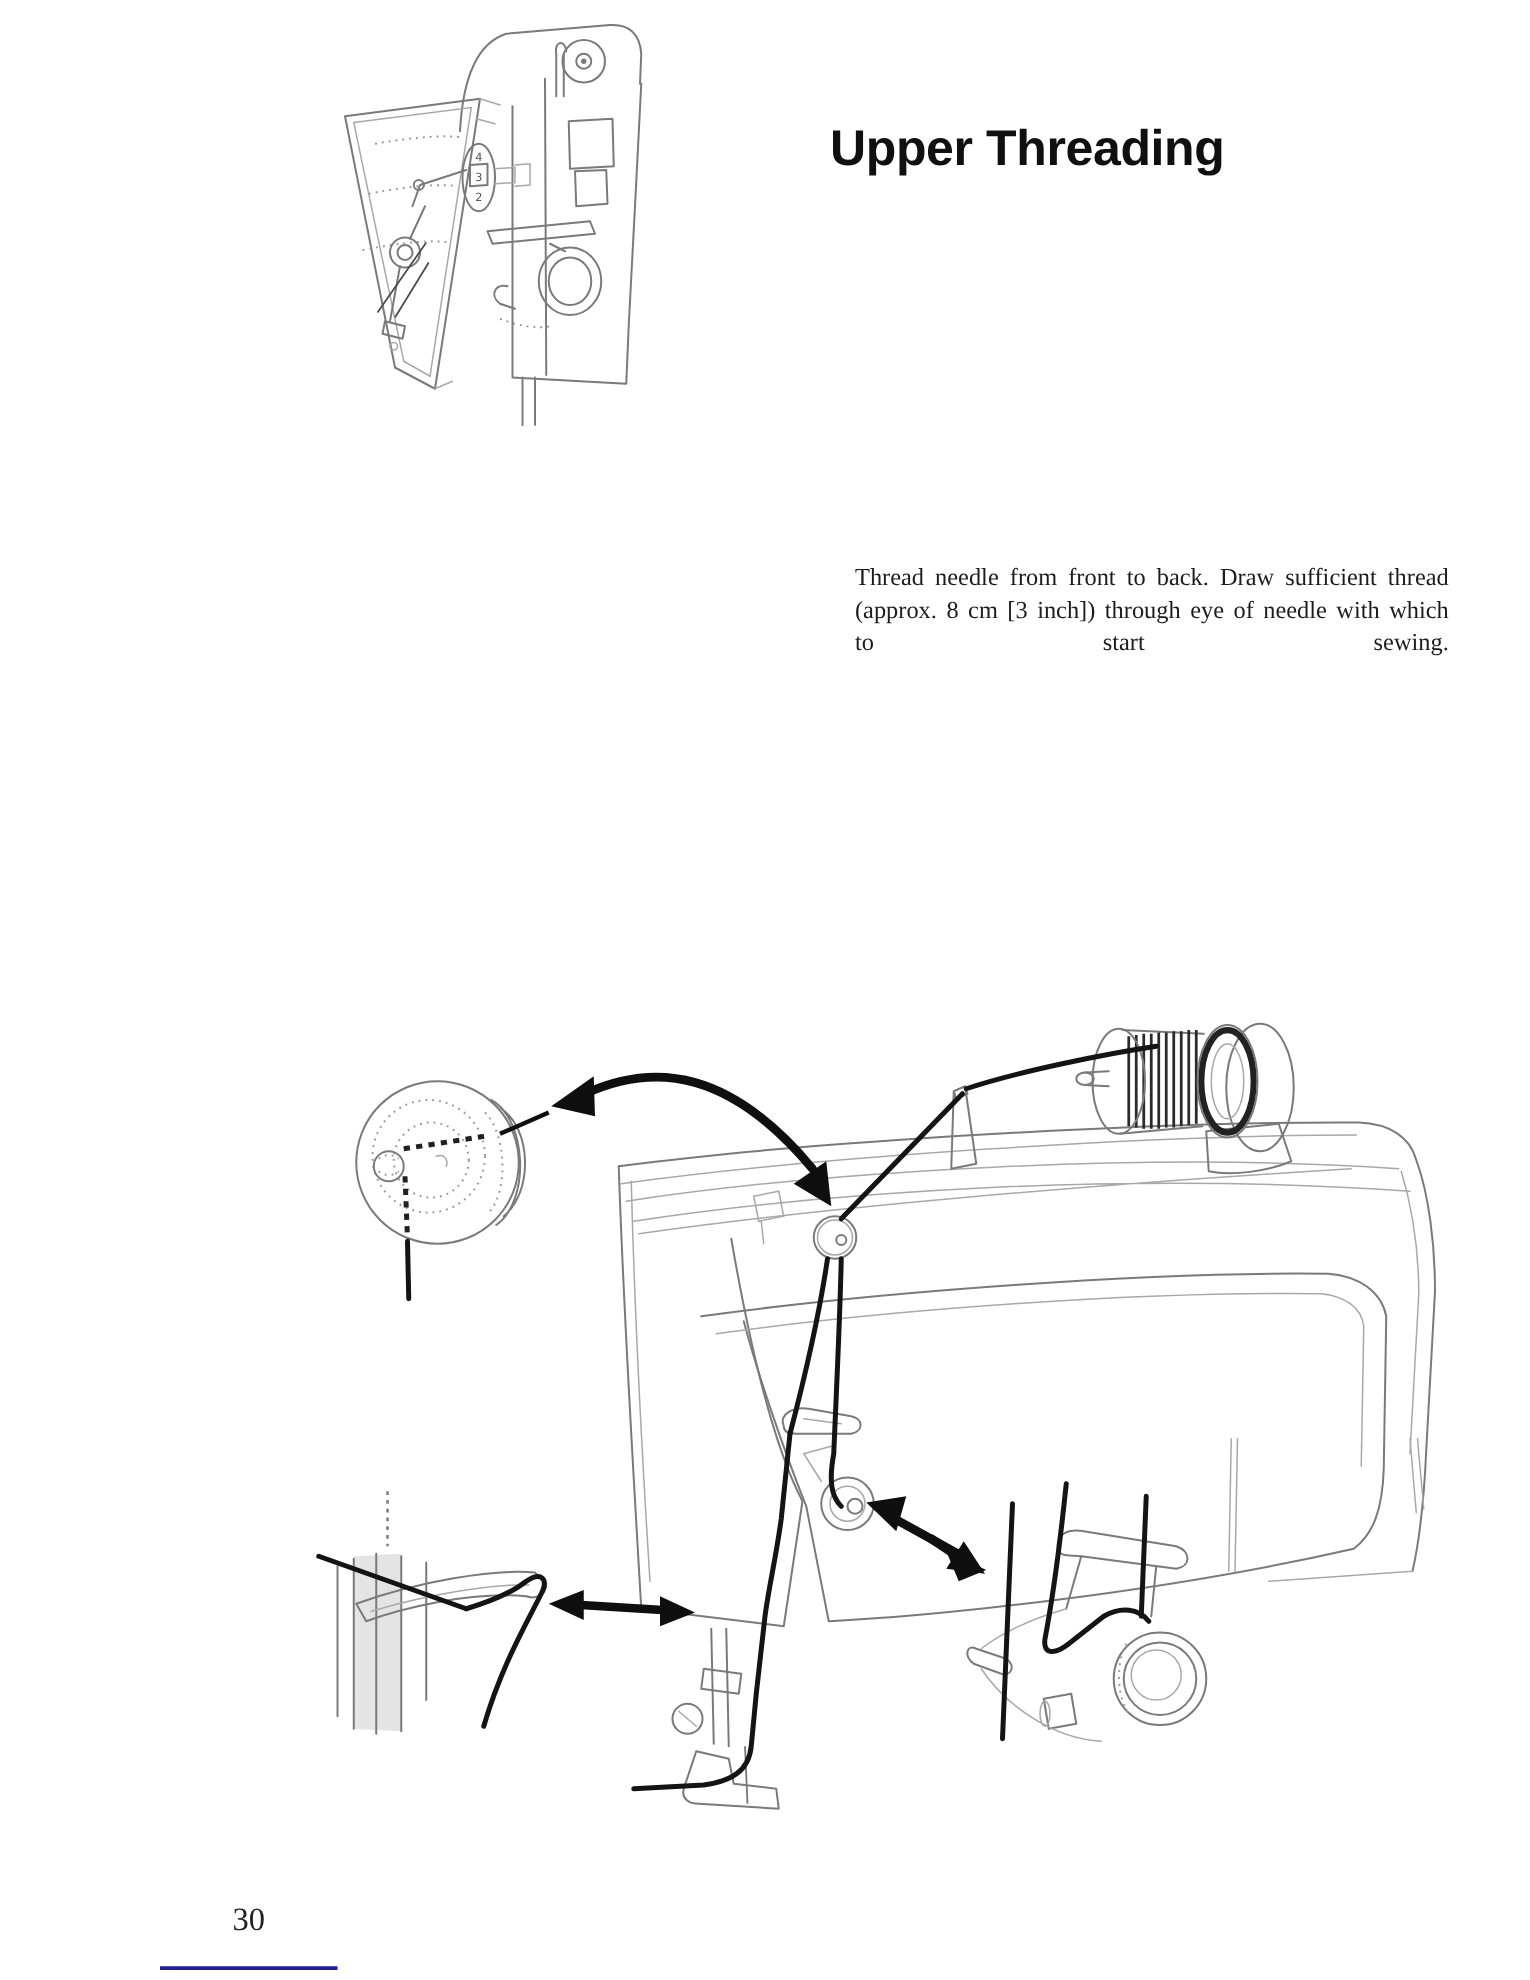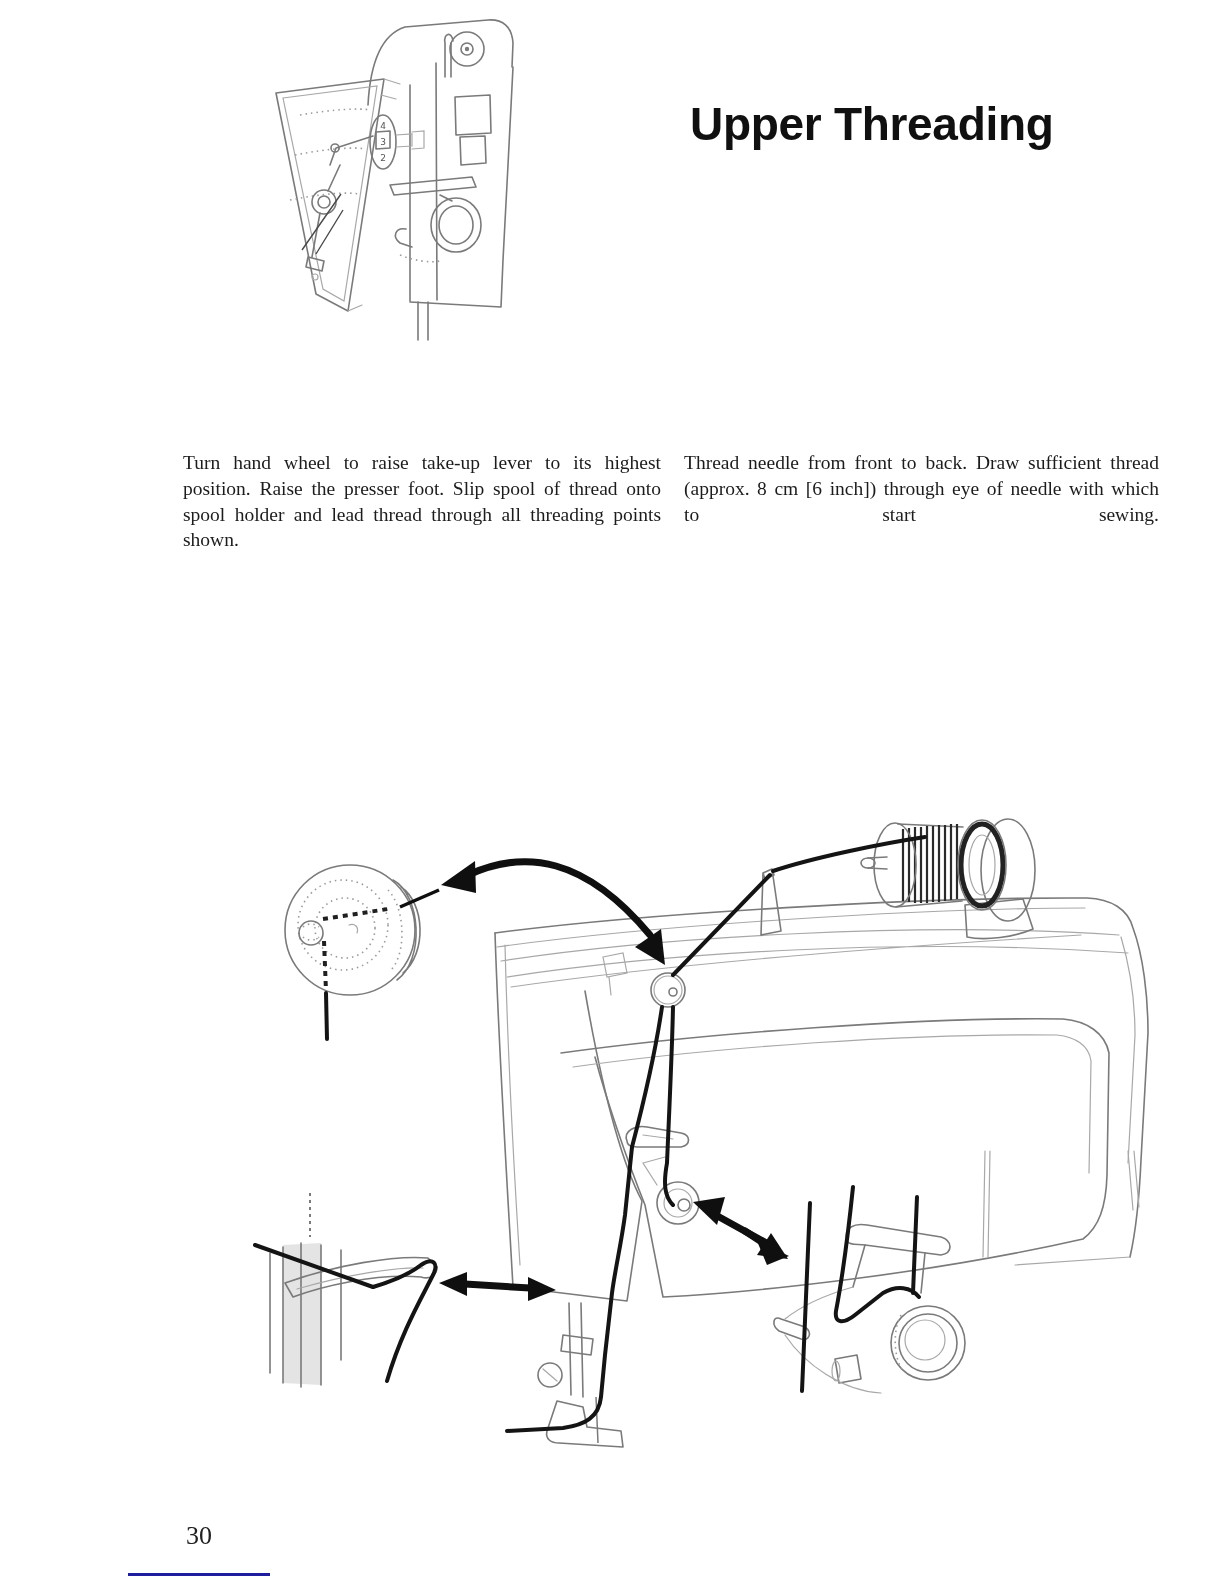--- a/index.html
+++ b/index.html
@@ -7,23 +7,23 @@
     position:relative;
     width:1224px;height:1584px;
     margin:0 auto;
     background:#ffffff;
     overflow:hidden;
     font-family:"Liberation Serif", serif;
     color:#1b1b1b;
   }
   .illus{position:absolute;}
   .title{
-    position:absolute;left:690px;top:97px;
+    position:absolute;left:664px;top:97px;
     font-family:"Liberation Sans", sans-serif;
-    font-weight:700;font-size:46px;letter-spacing:-0.3px;color:#101010;
+    font-weight:700;font-size:40px;letter-spacing:-0.3px;color:#101010;
     white-space:nowrap;
   }
   .col{
     position:absolute;top:450px;
     font-size:19.5px;line-height:25.8px;
     text-align:justify;text-align-last:justify;
     word-spacing:1.5px;color:#1c1c1c;
   }
   .col p{margin:0;}
   .col-left{left:183px;width:478px;}
@@ -95,25 +95,22 @@
       <path class="machine" d="M150,180 L232,172 L236,182 L154,190 Z M200,190 L212,196"></path>
       <ellipse class="machine" cx="216" cy="220" rx="25" ry="27"></ellipse>
       <ellipse class="machine" cx="216" cy="220" rx="17" ry="19"></ellipse>
       <path class="machine" d="M166,224 C155,222 152,232 160,238 L172,242"></path>
       <path class="stipple" d="M160,250 C175,256 190,258 200,256"></path>
     </g>
   </svg>
 
   <div class="title">Upper Threading</div>
 
-  <div class="col col-left">
-    <p>Turn hand wheel to raise take-up lever to its highest position. Raise the presser foot. Slip spool of thread onto spool holder and lead thread through all threading points shown.</p>
-  </div>
   <div class="col col-right">
-    <p>Thread needle from front to back. Draw sufficient thread (approx. 8 cm [6 inch]) through eye of needle with which to start sewing.</p>
+    <p>Thread needle from front to back. Draw sufficient thread (approx. 8 cm [3 inch]) through eye of needle with which to start sewing.</p>
   </div>
 
   <svg class="illus" style="left:225px;top:795px;" width="940" height="680" viewBox="0 0 940 680">
 
     <g>
       <path class="machine" d="M270,138 C420,118 700,102 862,103 C886,104 903,114 908,133 C918,160 923,200 923,238 L916,365 C914,410 910,440 905,462"></path>
       <path class="machine-light" d="M272,152 C430,130 700,113 860,113 M276,166 C432,142 698,126 894,140 M282,182 C440,158 680,142 903,158 M286,192 C440,170 660,152 856,140"></path>
       <path class="machine-light" d="M896,142 C905,172 910,205 910,240 L903,368"></path>
       <path class="machine" d="M270,138 C272,200 278,320 285,440 L288,492 L402,506 L417,406 C398,370 378,300 360,196"></path>
       <path class="machine-light" d="M280,150 C282,230 288,360 295,470"></path>

